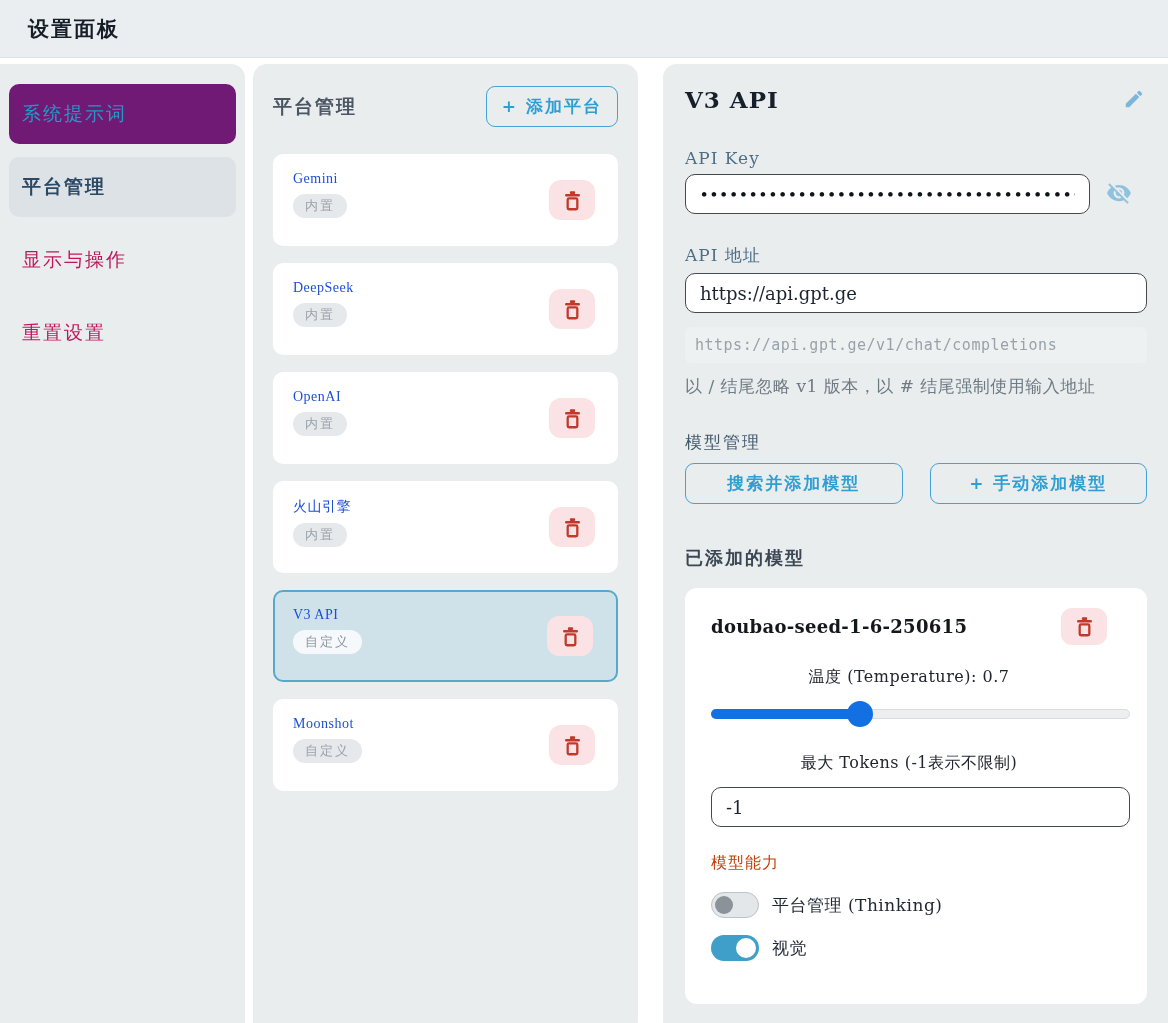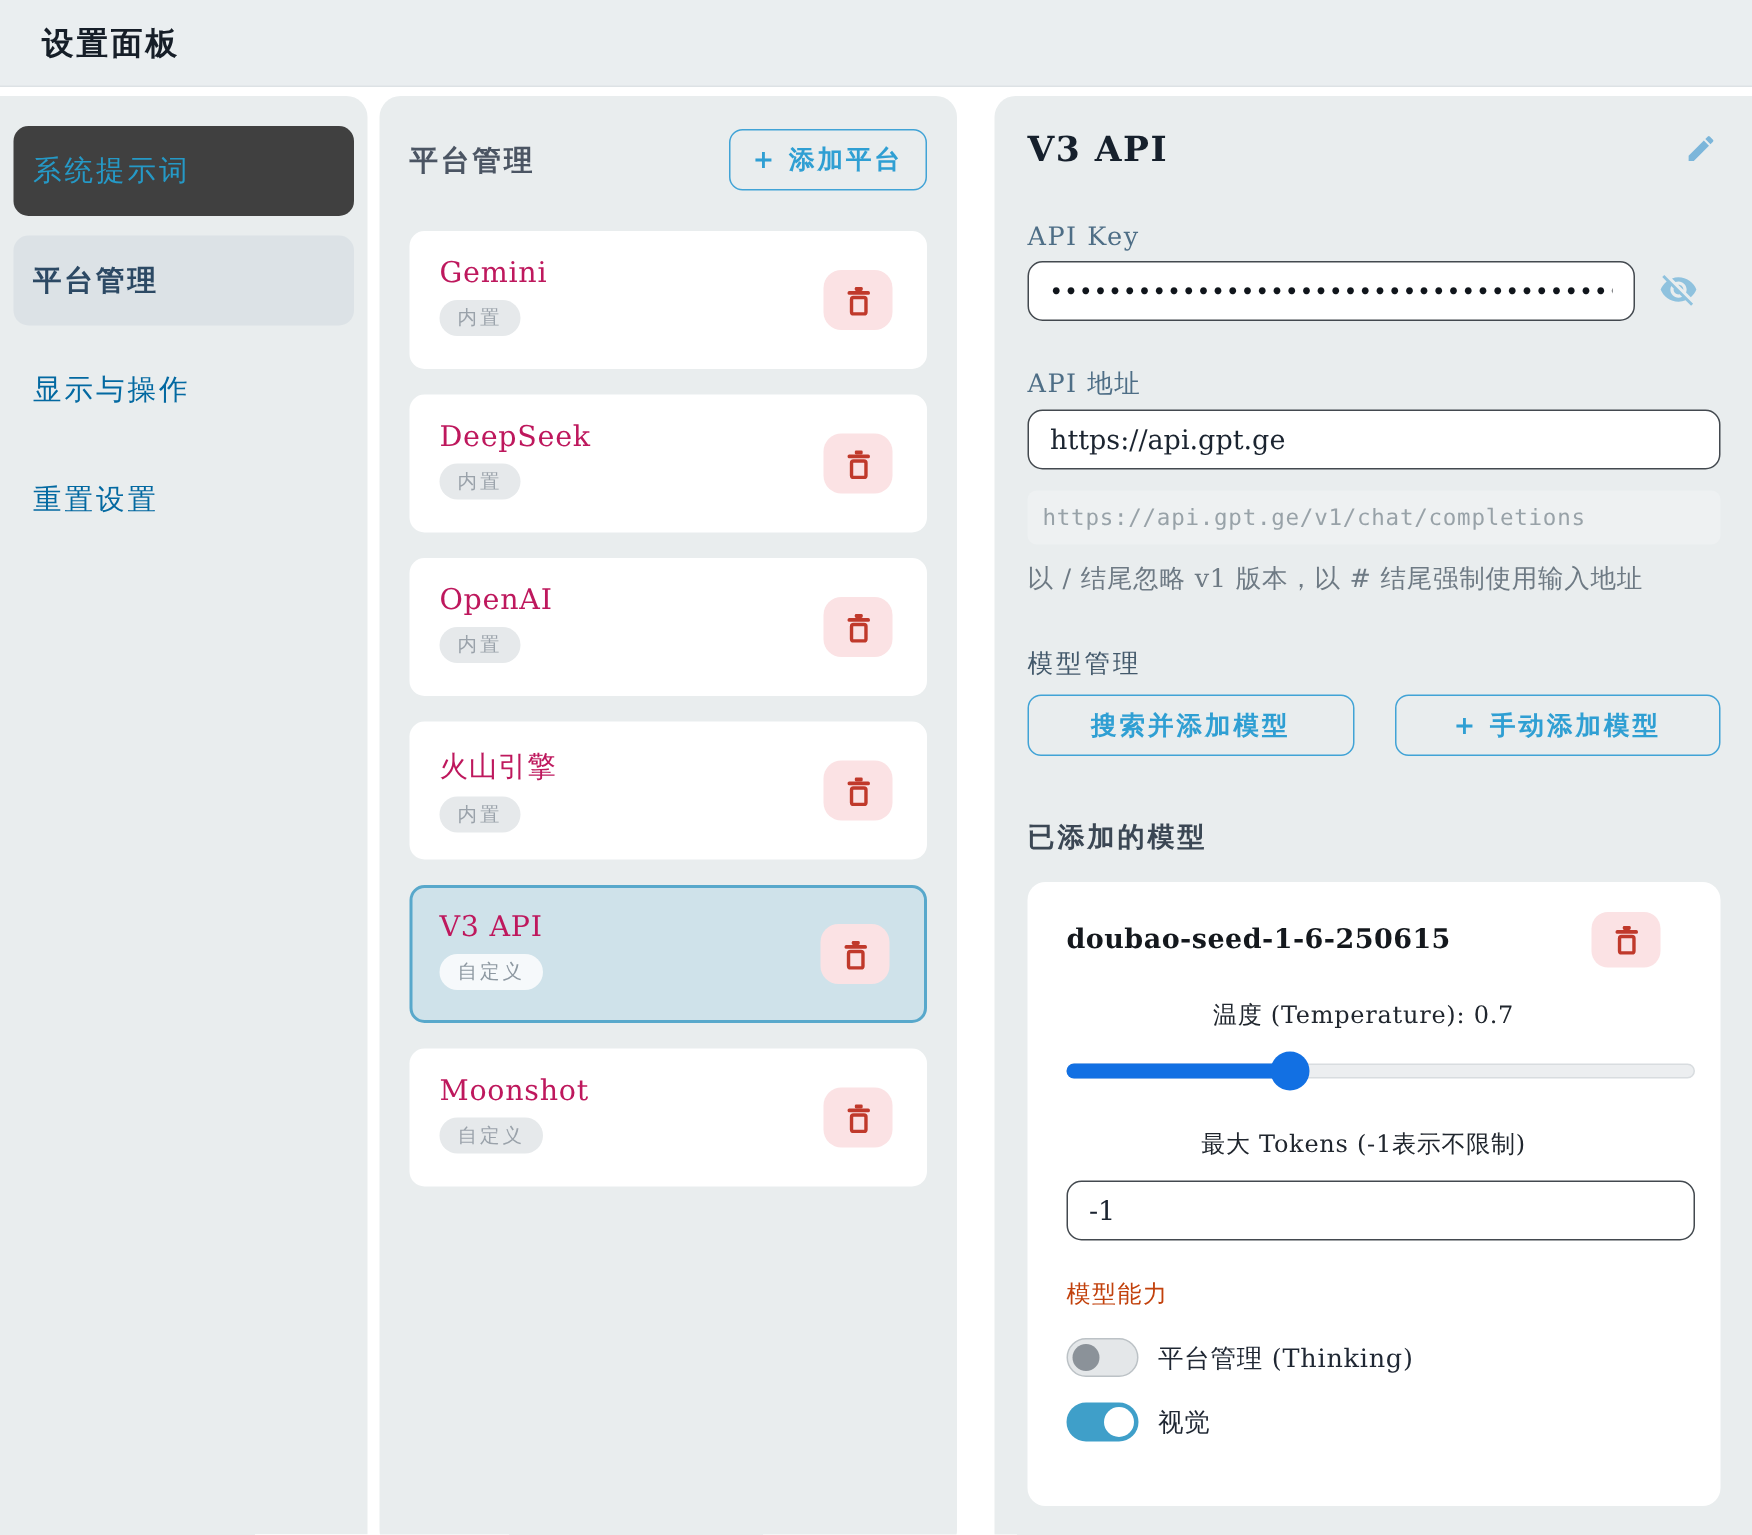--- a/index.html
+++ b/index.html
@@ -16,23 +16,23 @@
   }
   .app-header h1 { font-size:21px; font-weight:bold; color:#161e28; letter-spacing:2px; }
 
   
   .sidebar {
     position:absolute; left:0; top:64px; width:245px; height:959px;
     background:#e9edee; border-radius:0 14px 0 0; padding:20px 9px;
   }
   .side-item {
     padding:17px 13px; margin-bottom:13px; border-radius:10px;
-    font-size:19px; color:#0369a1; letter-spacing:2px; cursor:pointer;
-  }
-  .side-item.tinted { background:#404040; color:#2599c6; }
+    font-size:19px; color:#be185d; letter-spacing:2px; cursor:pointer;
+  }
+  .side-item.tinted { background:#701a75; color:#2599c6; }
   .side-item.selected { background:#dce2e6; color:#2c4964; font-weight:bold; }
 
   
   .panel { position:absolute; top:64px; background:#e9edee; }
 
   
   .platforms {
     left:253px; width:385px; height:970px; border-radius:14px; padding:22px 20px;
   }
   .panel-head { display:flex; align-items:center; justify-content:space-between; margin-bottom:27px; }
@@ -40,21 +40,21 @@
   .btn-outline {
     font-family:inherit; font-size:17px; font-weight:600; letter-spacing:2px;
     color:#2f9fd3; background:transparent; border:1.5px solid #41a3d6;
     border-radius:9px; padding:8px 15px; cursor:pointer;
   }
   .pcard {
     position:relative; background:#ffffff; border-radius:10px;
     padding:17px 20px 15px; margin-bottom:17px; min-height:92px;
   }
   .pcard.selected { background:#cfe2ea; border:2px solid #58a8cb; padding:15px 18px 13px; }
-  .pname { font-size:19px; color:#be185d; letter-spacing:.5px; }
+  .pname { font-size:14px; color:#1d4ed8; letter-spacing:.5px;font-family:Liberation Serif, serif; }
   .badge {
     display:inline-block; margin-top:7px; background:#e6e9eb; color:#9aa2aa;
     font-size:13px; padding:3px 12px; border-radius:12px; letter-spacing:2px;
   }
   .pcard.selected .badge { background:rgba(255,255,255,.8); color:#8d98a1; }
   .trash-btn {
     position:absolute; right:23px; top:50%; transform:translateY(-50%);
     width:46px; height:40px; background:#fbe2e4; border:none; border-radius:12px;
     display:flex; align-items:center; justify-content:center; cursor:pointer;
   }

